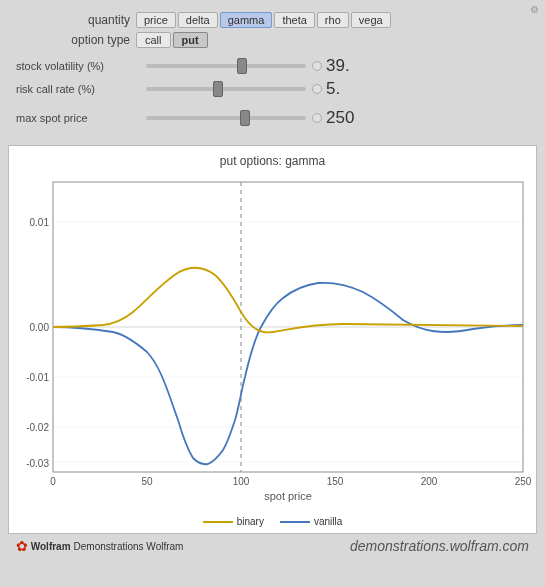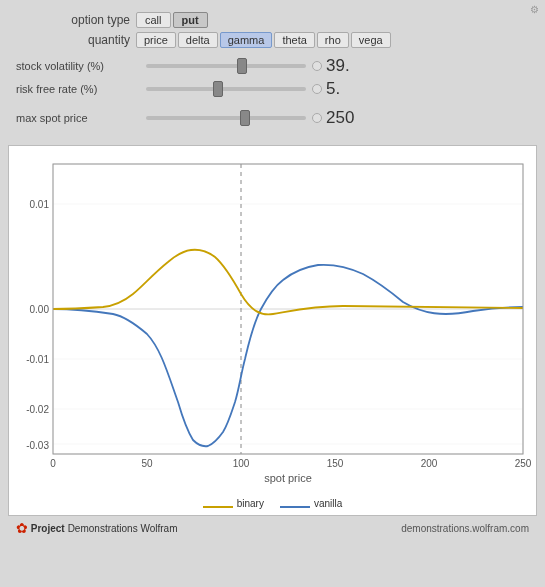--- a/index.html
+++ b/index.html
@@ -170,36 +170,37 @@
       font-size: 10px;
       color: #333;
     }
 
     .wolfram-flower {
       color: #cc2200;
       font-size: 14px;
     }
 
     .footer-right {
-      font-size: 10px;
+      font-size: 14px;
       color: #555;
+      font-style: italic;
     }
 
     .legend-row {
       display: flex;
       align-items: center;
       justify-content: center;
       gap: 16px;
       margin-top: 2px;
       padding: 2px 0;
     }
 
     .legend-item {
       display: flex;
-      align-items: flex-end;
+      align-items: center;
       gap: 4px;
       font-size: 10px;
       color: #333;
     }
 
     .settings-icon {
       position: absolute;
       top: 4px;
       right: 6px;
       color: #999;
@@ -207,54 +208,54 @@
     }
   </style>
 </head>
 <body>
 
 <div class="main-container">
 
   <div class="settings-icon">⚙</div>
 
   <div class="controls-panel">
-
-    <div class="control-row">
-      <span class="control-label">option type</span>
-      <div class="btn-group">
-        <button class="btn">call</button>
-        <button class="btn active">put</button>
-      </div>
-    </div>
 
     <div class="control-row">
       <span class="control-label">quantity</span>
       <div class="btn-group">
         <button class="greek-btn">price</button>
         <button class="greek-btn">delta</button>
         <button class="greek-btn active">gamma</button>
         <button class="greek-btn">theta</button>
         <button class="greek-btn">rho</button>
         <button class="greek-btn">vega</button>
       </div>
     </div>
 
+    <div class="control-row">
+      <span class="control-label">option type</span>
+      <div class="btn-group">
+        <button class="btn">call</button>
+        <button class="btn active">put</button>
+      </div>
+    </div>
+
     <div style="height:4px"></div>
 
     <div class="slider-row">
       <span class="slider-label">stock volatility (%)</span>
       <div class="slider-track">
         <div class="slider-thumb" style="left: calc(60% - 5px);"></div>
       </div>
       <div class="slider-circle"></div>
       <span class="slider-value">39.</span>
     </div>
 
     <div class="slider-row">
-      <span class="slider-label">risk free rate (%)</span>
+      <span class="slider-label">risk call rate (%)</span>
       <div class="slider-track">
         <div class="slider-thumb" style="left: calc(45% - 5px);"></div>
       </div>
       <div class="slider-circle"></div>
       <span class="slider-value">5.</span>
     </div>
 
 
     <div style="height:6px"></div>
 
@@ -263,20 +264,21 @@
       <div class="slider-track">
         <div class="slider-thumb" style="left: calc(62% - 5px);"></div>
       </div>
       <div class="slider-circle"></div>
       <span class="slider-value">250</span>
     </div>
 
   </div>
 
   <div class="chart-container">
+    <div class="chart-title">put options: gamma</div>
 
     <svg class="chart-svg" width="527" height="340" viewBox="0 0 527 340">
 
       <rect x="40" y="10" width="470" height="290" fill="white" stroke="#ccc" stroke-width="0.5"></rect>
 
       <line x1="40" y1="155" x2="510" y2="155" stroke="#ccc" stroke-width="0.8"></line>
 
       <text x="36" y="54" text-anchor="end" font-size="10" fill="#555">0.01</text>
       <text x="36" y="159" text-anchor="end" font-size="10" fill="#555">0.00</text>
       <text x="36" y="209" text-anchor="end" font-size="10" fill="#555">-0.01</text>
@@ -347,20 +349,20 @@
           </svg>
         <span>vanilla</span>
       </div>
     </div>
   </div>
 
   <div class="footer">
     <div class="footer-left">
       <div class="wolfram-logo">
         <span class="wolfram-flower">✿</span>
-        <span><strong>Project</strong></span>
+        <span><strong>Wolfram</strong></span>
         <span>Demonstrations Wolfram</span>
       </div>
     </div>
     <div class="footer-right">demonstrations.wolfram.com</div>
   </div>
 
 </div>
 
 </body></html>

